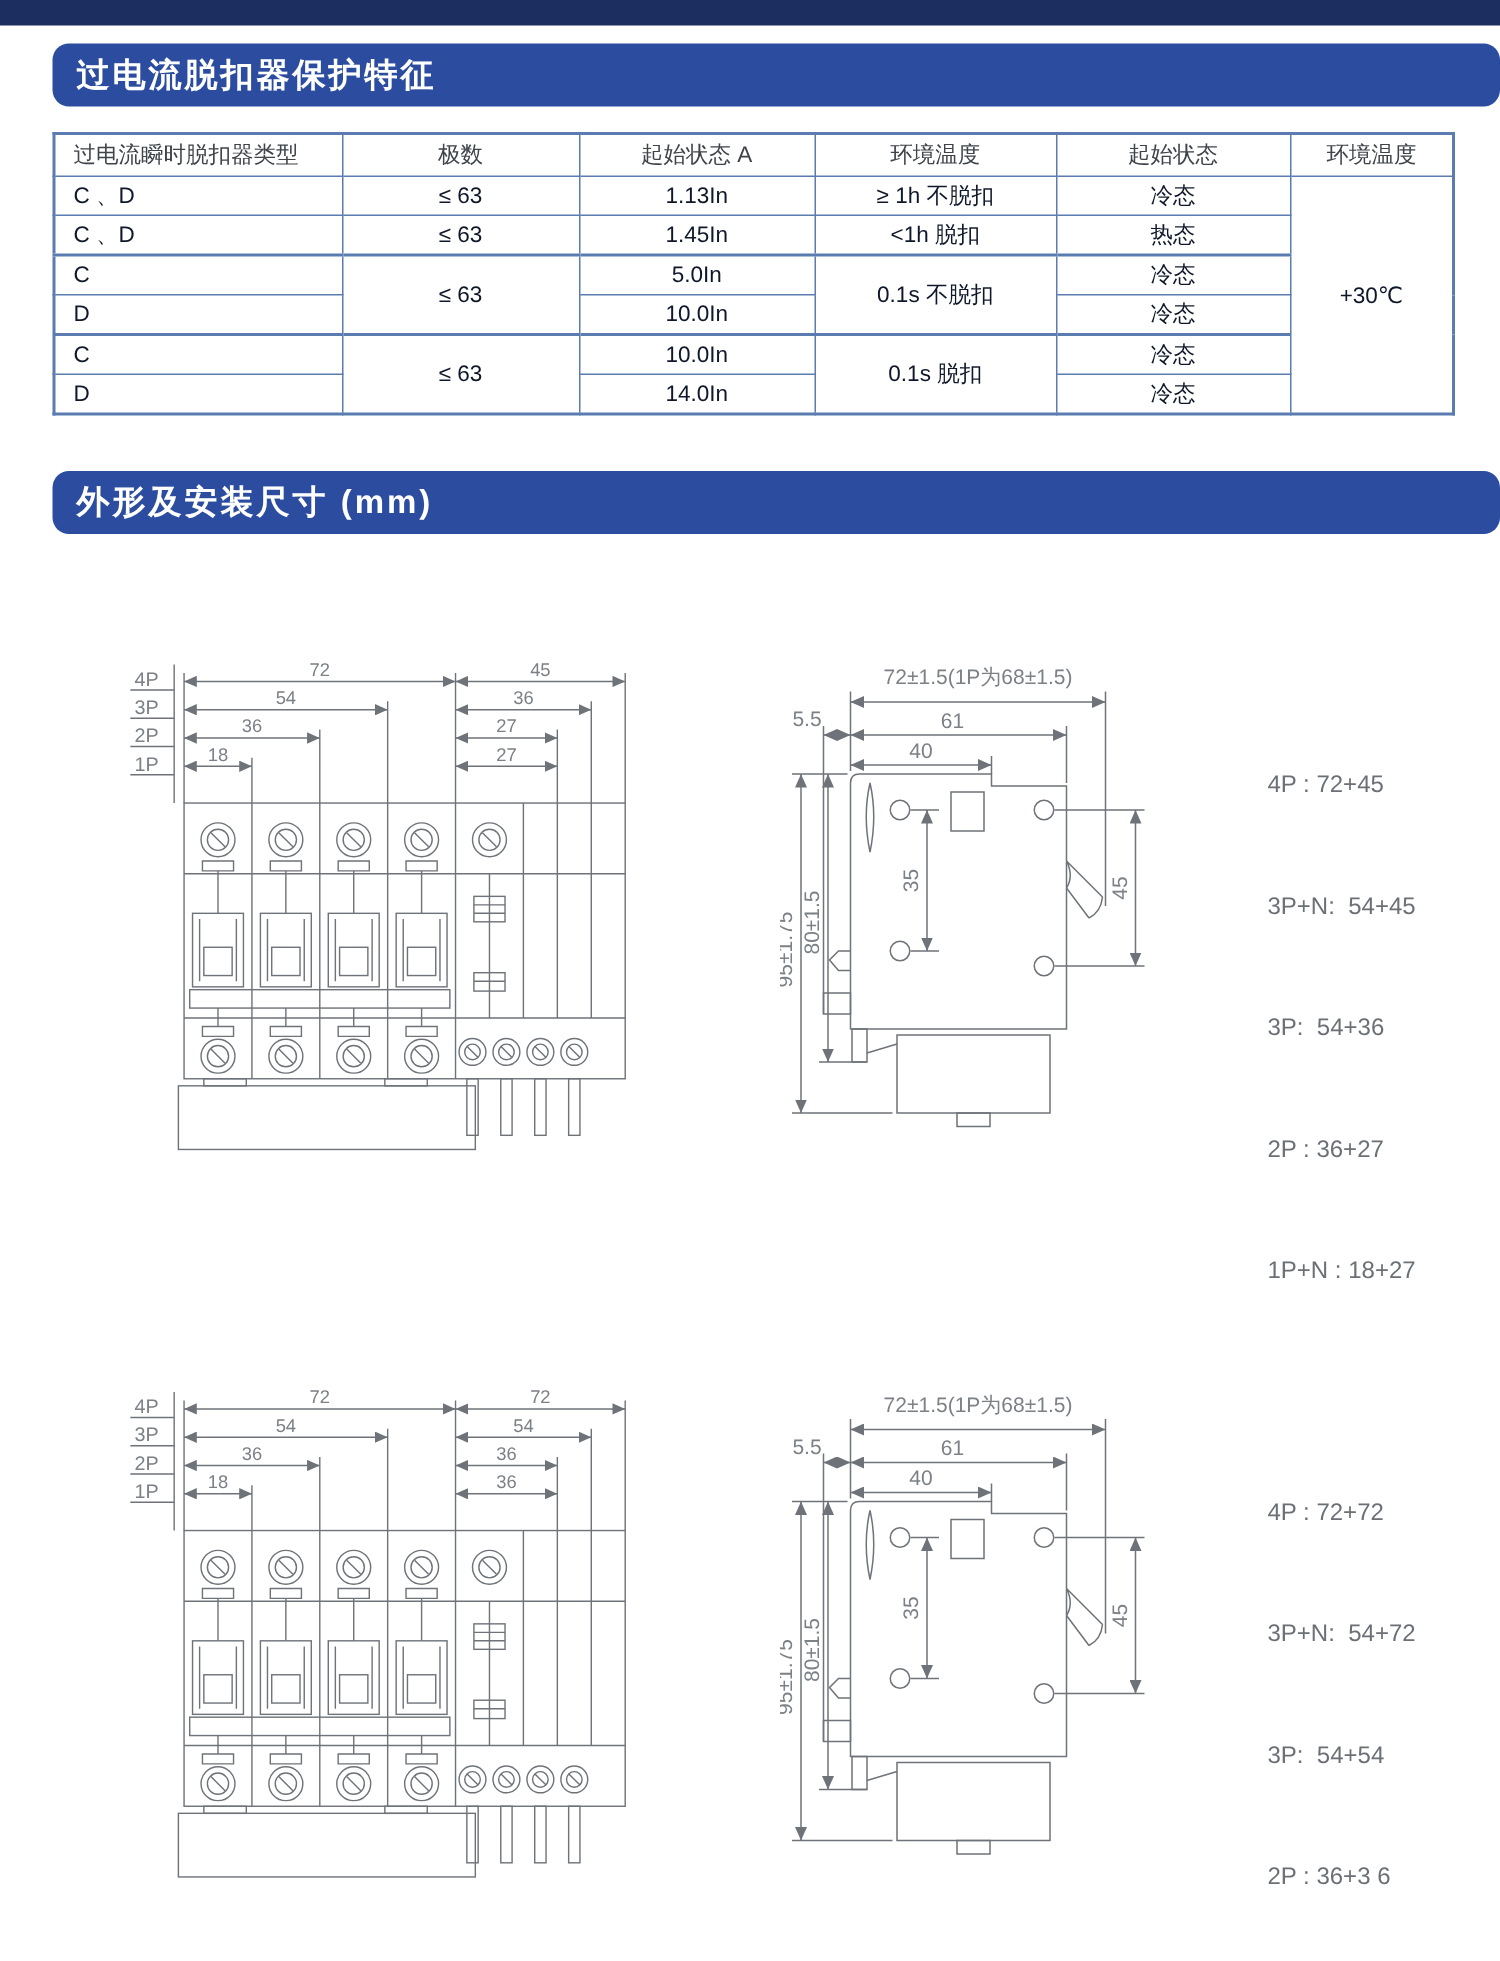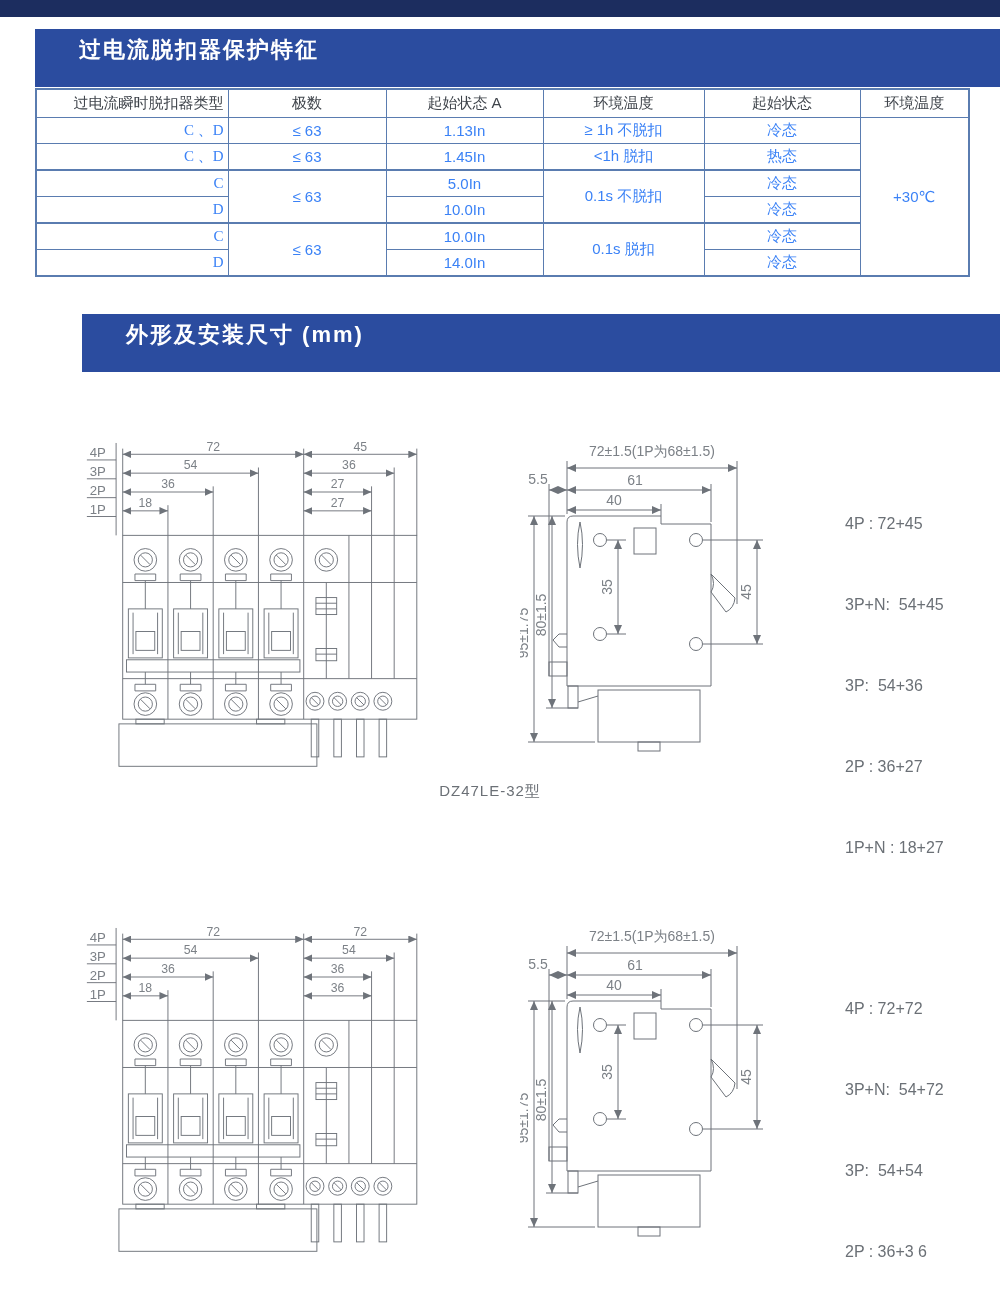--- a/index.html
+++ b/index.html
@@ -1,29 +1,29 @@
 <!DOCTYPE html>
 <html><head>
 <meta charset="utf-8">
 <style>
   html,body{margin:0;padding:0;background:#fff;}
   body{font-family:"Liberation Sans","DejaVu Sans",sans-serif;}
   .page{position:relative;width:1000px;height:1307px;background:#ffffff;overflow:hidden;}
   .topbar{position:absolute;left:0;top:0;width:100%;height:17px;background:#1c2d5f;}
-  .banner{position:absolute;left:35px;right:0;height:58px;background:#2b4c9f;color:#ffffff;
-          font-size:22px;font-weight:bold;line-height:42px;padding-left:44px;letter-spacing:2px;box-sizing:border-box;}
+  .banner{position:absolute;left:35px;right:0;height:42px;background:#2b4c9f;color:#ffffff;
+          font-size:22px;font-weight:bold;line-height:42px;padding-left:16px;letter-spacing:2px;box-sizing:border-box;border-radius:11px;}
   .banner1{top:29px;}
-  .banner2{top:314px;margin-left:47px;}
+  .banner2{top:314px;}
   table.spec{position:absolute;left:35px;top:88px;width:933px;border-collapse:collapse;table-layout:fixed;
              font-size:15px;}
   table.spec{border:2px solid #5a7cb0;}
   table.spec th,table.spec td{border:1px solid #5a7cb0;padding:0 4px;}
   table.spec th{height:27px;color:#3f444b;font-weight:normal;text-align:center;}
-  table.spec td{height:25px;color:#3b82f6;text-align:center;font-weight:normal;margin-left:28px;}
-  table.spec .c1{text-align:right;padding-left:12px;font-family:Liberation Serif, serif;}
+  table.spec td{height:25px;color:#0f172a;text-align:center;font-weight:normal;margin-left:28px;}
+  table.spec .c1{text-align:left;padding-left:12px;}
   table.spec tr.grp td{border-top-width:2px;}
   .front-wrap{position:absolute;margin-top:17px;}
   .side-wrap{position:absolute;}
   .combos{position:absolute;left:845px;width:160px;color:#6b7076;font-size:16px;line-height:27px;white-space:pre;}
   .cap{position:absolute;left:240px;width:500px;text-align:center;color:#6b7076;font-size:15px;letter-spacing:1px;}
   .ln{fill:none;stroke:#6e737a;stroke-width:1;}
   text.dm{fill:#7c8187;font-size:13px;}
   text.dm2{fill:#7c8187;font-size:14px;}
   text.pl{fill:#7c8187;font-size:14px;}
 </style>
@@ -245,21 +245,20 @@
   </div>
 
   <div class="combos" style="top:456px;">
     <div>4P : 72+45</div>
     <div>3P+N:  54+45</div>
     <div>3P:  54+36</div>
     <div>2P : 36+27</div>
     <div>1P+N : 18+27</div>
   </div>
 
-  <div class="cap" style="top:782px;">DZ47LE-32型</div>
 
   <div class="front-wrap" style="left:85px;top:909px;">
     <svg viewBox="0 0 366 352" width="345" height="332">
       <defs>
         <marker id="af1" markerWidth="10" markerHeight="8" refX="9" refY="4" orient="auto-start-reverse">
           <path d="M0 0 L9 4 L0 8 Z" fill="#6e737a"></path>
         </marker>
       </defs>
       <g class="ln">
         <path d="M2 20 H33 M2 40 H33 M2 60 H33 M2 80 H33 M33 2 V100"></path>

